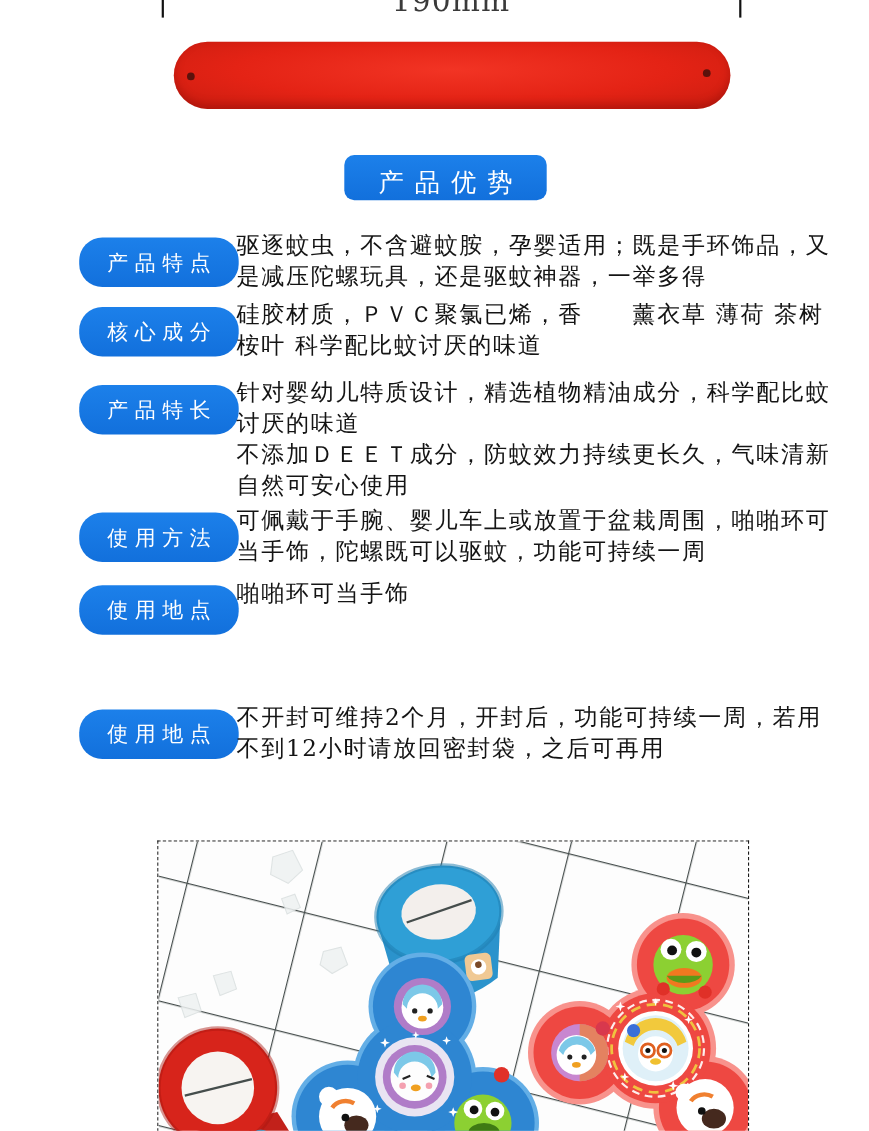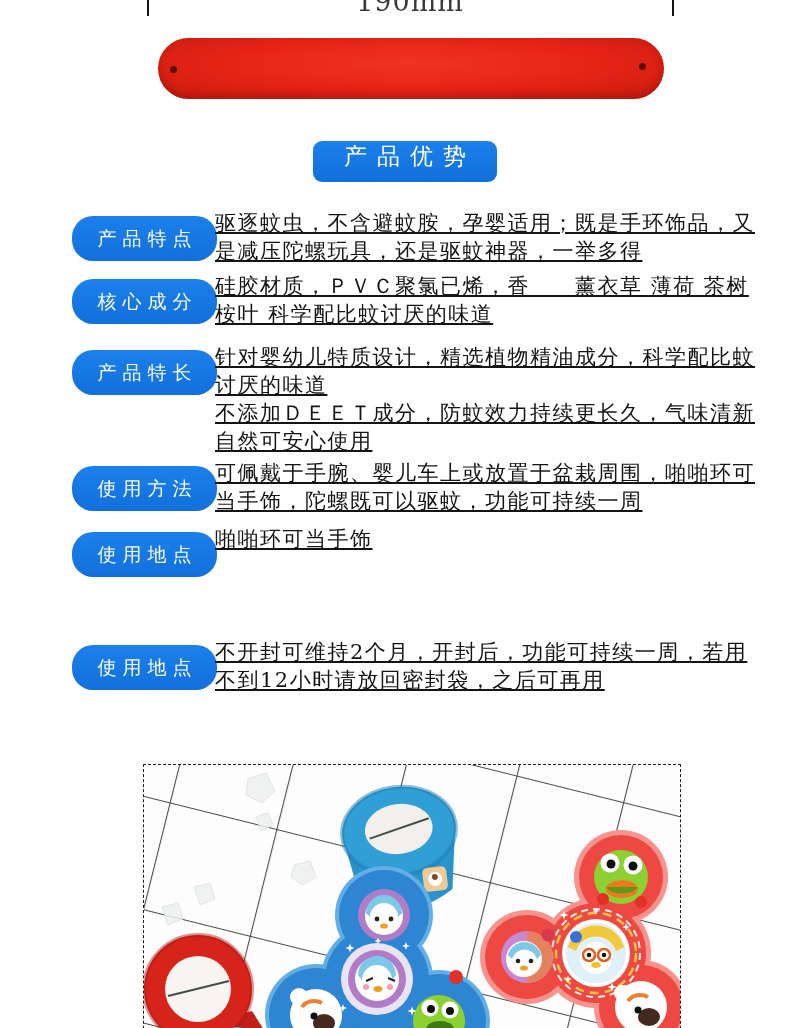--- a/index.html
+++ b/index.html
@@ -23,39 +23,39 @@
     border-radius:31px;
     background:radial-gradient(ellipse at 50% 42%, #f23424 0%, #e42315 55%, #c81c0f 100%);
     box-shadow:inset 0 -4px 8px rgba(120,10,5,.35);
   }
   .hole{position:absolute;width:7px;height:7px;border-radius:50%;background:#5a120c;}
   .hole-l{left:12px;top:28px;}
   .hole-r{right:18px;top:25px;}
   
   .banner{
     position:absolute;left:313px;top:141px;width:184px;height:41px;
-    border-radius:9px;display:flex;align-items:flex-start;justify-content:center;
+    border-radius:9px;display:flex;align-items:flex-end;justify-content:center;
     background:linear-gradient(#1c80ea,#1270dc);
   }
   .banner span{
     color:#fff;font-size:23px;letter-spacing:10px;text-indent:10px;
     font-family:"DejaVu Serif","Liberation Serif",serif;
   }
   
   .row{position:absolute;left:0;width:790px;}
   .pill{
     position:absolute;left:72px;top:7px;width:145px;height:45px;
     border-radius:21px;display:flex;align-items:center;justify-content:center;
     background:linear-gradient(#1c80ea,#1270dc);
   }
   .pill span{
     color:#fff;font-size:19px;letter-spacing:6px;text-indent:6px;
     font-family:"DejaVu Serif","Liberation Serif",serif;
   }
-  .rowtext{position:absolute;left:215px;width:540px;color:#141414;text-decoration:underline;}
+  .rowtext{position:absolute;left:215px;width:540px;color:#141414;}
   .rowtext p{margin:0;font-size:21px;line-height:28px;letter-spacing:1.5px;}
   .r1{top:209px;} .r2{top:272px;} .r3{top:343px;}
   .r4{top:459px;} .r5{top:525px;} .r6{top:638px;}
   
   .photo{
     position:absolute;left:143px;top:764px;width:538px;height:300px;
     border:1.5px dashed #1a1a1a;background:#fdfdfd;overflow:hidden;box-sizing:border-box;
   }
   .photo svg{display:block;}
 </style>

